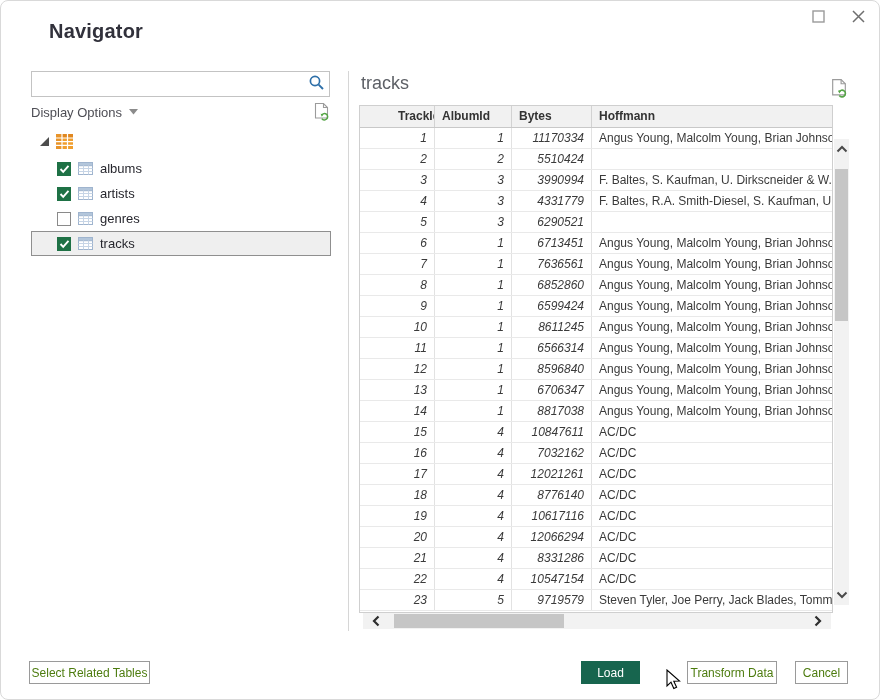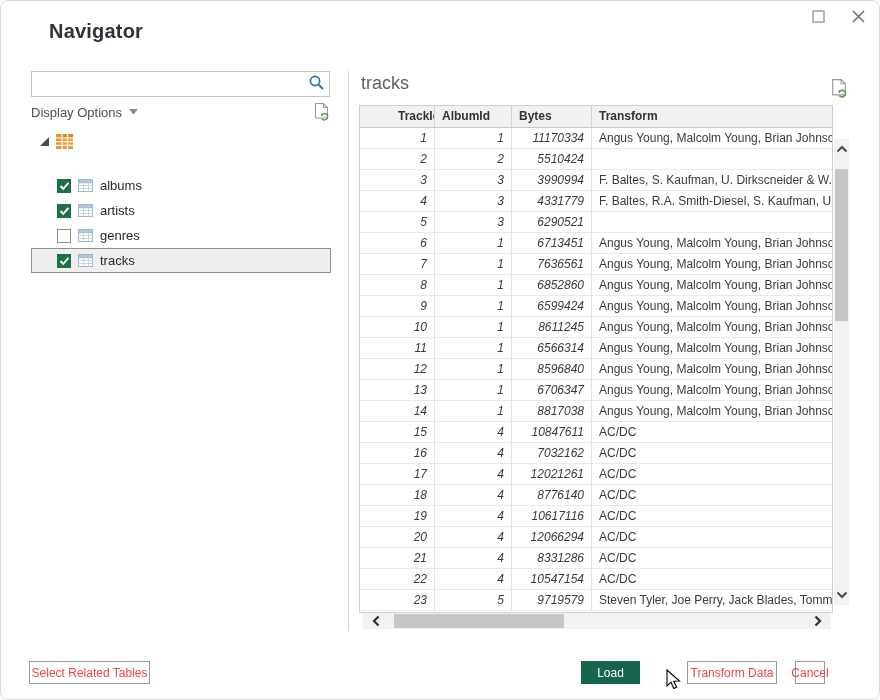--- a/index.html
+++ b/index.html
@@ -31,21 +31,21 @@
   .display-label { font-size: 13px; color: #4e4e55; }
   .caret-down { margin-left: 7px; display: inline-flex; }
   .refresh-left { position: absolute; right: 0; top: 0; }
 
   .tree { position: absolute; left: 30px; top: 128px; width: 302px; }
   .tree-root { position: relative; height: 24px; display: flex; align-items: center; }
   .tree-root .expander { width: 10px; margin-left: 9px; display: inline-flex; }
   .tree-root .src-icon { margin-left: 6px; display: inline-flex; }
   .tree-root .lbl { margin-left: 8px; font-size: 13px; color: #1d1d28; white-space: nowrap; }
 
-  .tree-items { margin-top: 20px; }
+  .tree-items { margin-top: 3px; }
   .tree-item {
     position: relative; height: 25px; display: flex; align-items: center;
     padding-left: 25px; border: 1px solid transparent; width: 300px;
   }
   .tree-item.selected { background: #efefef; border-color: #8f8f8f; }
   .checkbox {
     width: 14px; height: 14px; border: 1px solid #8a8a8a; background: #fff;
     display: inline-flex; align-items: center; justify-content: center; flex: none;
   }
   .checkbox.checked { background: var(--check, #1e7145); border-color: var(--check, #1e7145); }
@@ -85,28 +85,28 @@
   .vscroll .thumb { position: absolute; left: 1px; top: 30px; width: 13px; height: 152px; background: #c6c6c6; }
 
   .hscroll { position: absolute; left: 362px; top: 612px; width: 468px; height: 16px; background: #f2f2f2; }
   .hscroll .chev-left { position: absolute; left: 6px; top: 1px; width: 14px; height: 14px; display: flex; align-items: center; justify-content: center; }
   .hscroll .chev-right { position: absolute; right: 6px; top: 1px; width: 14px; height: 14px; display: flex; align-items: center; justify-content: center; }
   .hscroll .thumb { position: absolute; left: 31px; top: 1px; width: 170px; height: 14px; background: #c6c6c6; }
 
   
   .btn {
     position: absolute; top: 660px; height: 23px; background: #fff;
-    border: 1px solid #9a9a9a; font-size: 12px; color: #ef4444;
+    border: 1px solid #9a9a9a; font-size: 12px; color: #4d7c0f;
     font-family: inherit; display: flex; align-items: center; justify-content: center;
     cursor: default;
   }
   .btn-select-related { left: 28px; width: 121px; }
   .btn-load { left: 580px; width: 59px; background: var(--accent, #17654e); border-color: var(--accent, #17654e); color: #fff; }
   .btn-transform { left: 686px; width: 90px; }
-  .btn-cancel { left: 794px; width: 30px; }
+  .btn-cancel { left: 794px; width: 53px; }
 
   .cursor { position: absolute; left: 662px; top: 668px; pointer-events: none; z-index: 10; }
 </style>
 </head>
 <body>
 
 <div class="dialog">
 
   <div class="win-controls">
     <div class="win-btn">
@@ -258,21 +258,21 @@
       <path d="M8.6 13.2 a3.2 3.2 0 1 1 0.2 3.4" fill="none" stroke="#55a546" stroke-width="1.5"></path>
       <polygon points="7.6,11.8 10.6,12.2 8.8,14.8" fill="#55a546"></polygon>
     </svg>
   </span>
 
   <div class="grid">
     <div class="thead">
         <div class="th c0">TrackId</div>
         <div class="th c1">AlbumId</div>
         <div class="th c2">Bytes</div>
-        <div class="th c3">Transform</div>
+        <div class="th c3">Hoffmann</div>
       </div>
     <div class="tbody">
         <div class="tr">
           <div class="td c0 num">1</div>
           <div class="td c1 num">1</div>
           <div class="td c2 num">11170334</div>
           <div class="td c3 text">Angus Young, Malcolm Young, Brian Johnson</div>
         </div>
         <div class="tr">
           <div class="td c0 num">2</div>

